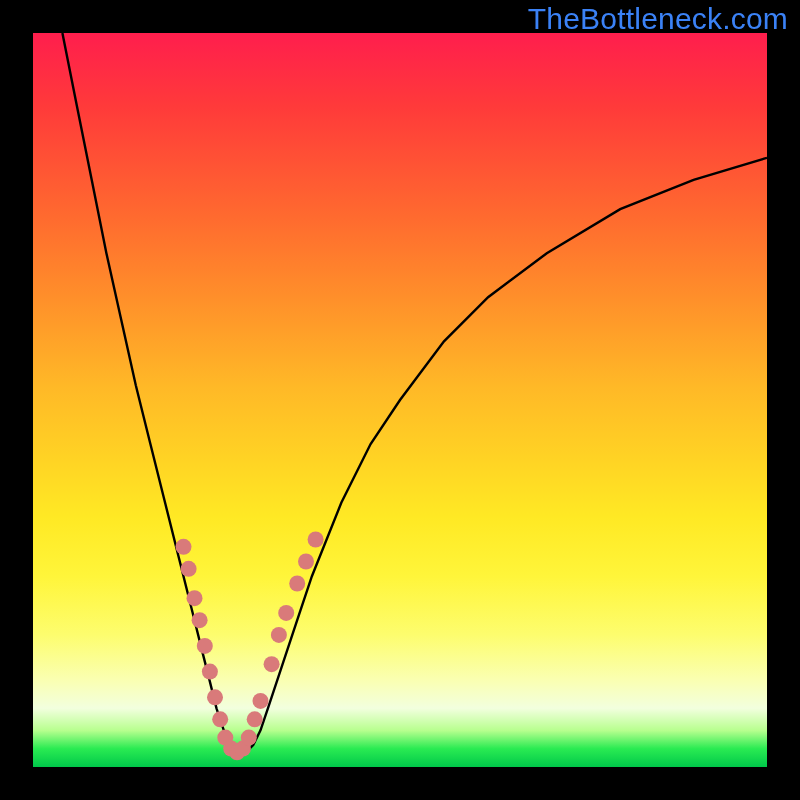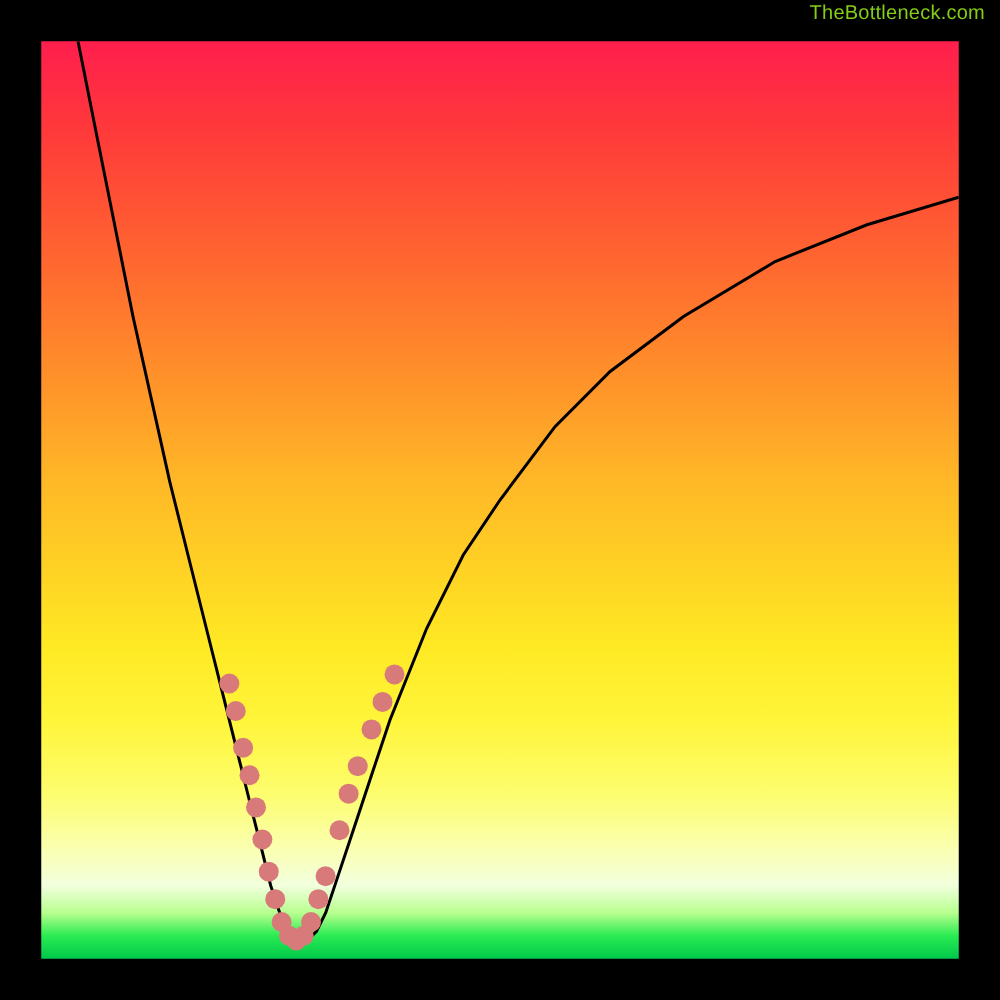--- a/index.html
+++ b/index.html
@@ -14,22 +14,22 @@
   .frame {
     position: relative;
     width: 800px;
     height: 800px;
     background: #000;
   }
   .watermark {
     position: absolute;
     top: 2px;
     right: 12px;
-    color: #84cc16;
-    font-size: 16px;
+    color: #3b82f6;
+    font-size: 30px;
     font-weight: 500;
     letter-spacing: 0.2px;
     z-index: 5;
   }
   .plot {
     position: absolute;
     left: 33px;
     top: 33px;
     width: 734px;
     height: 734px;

